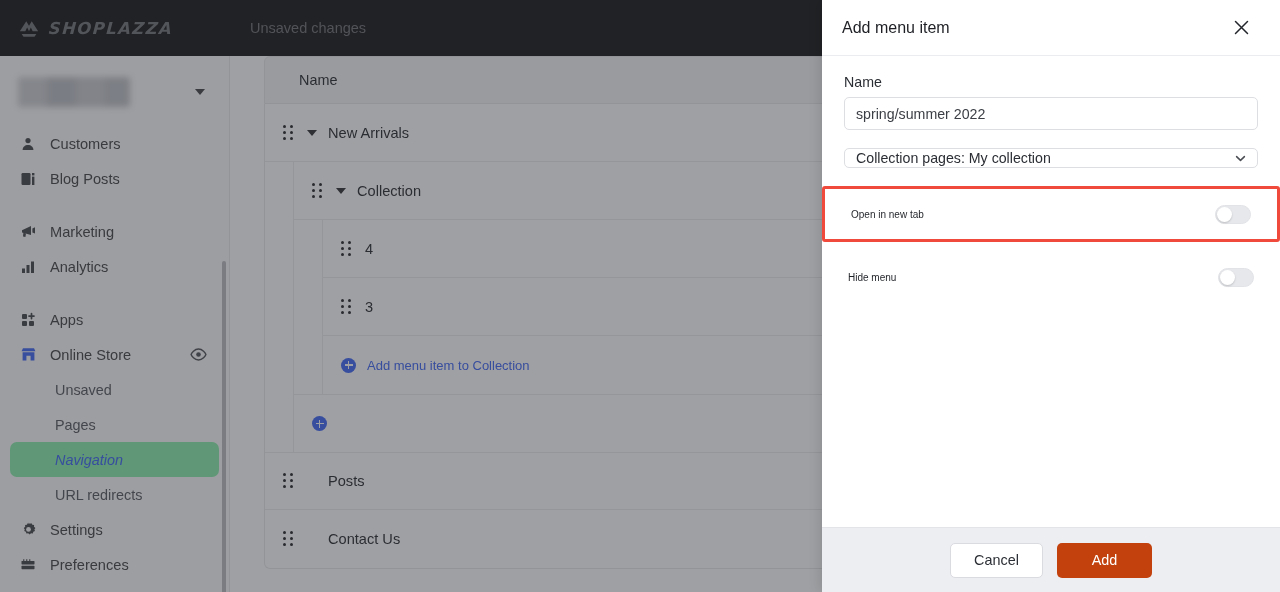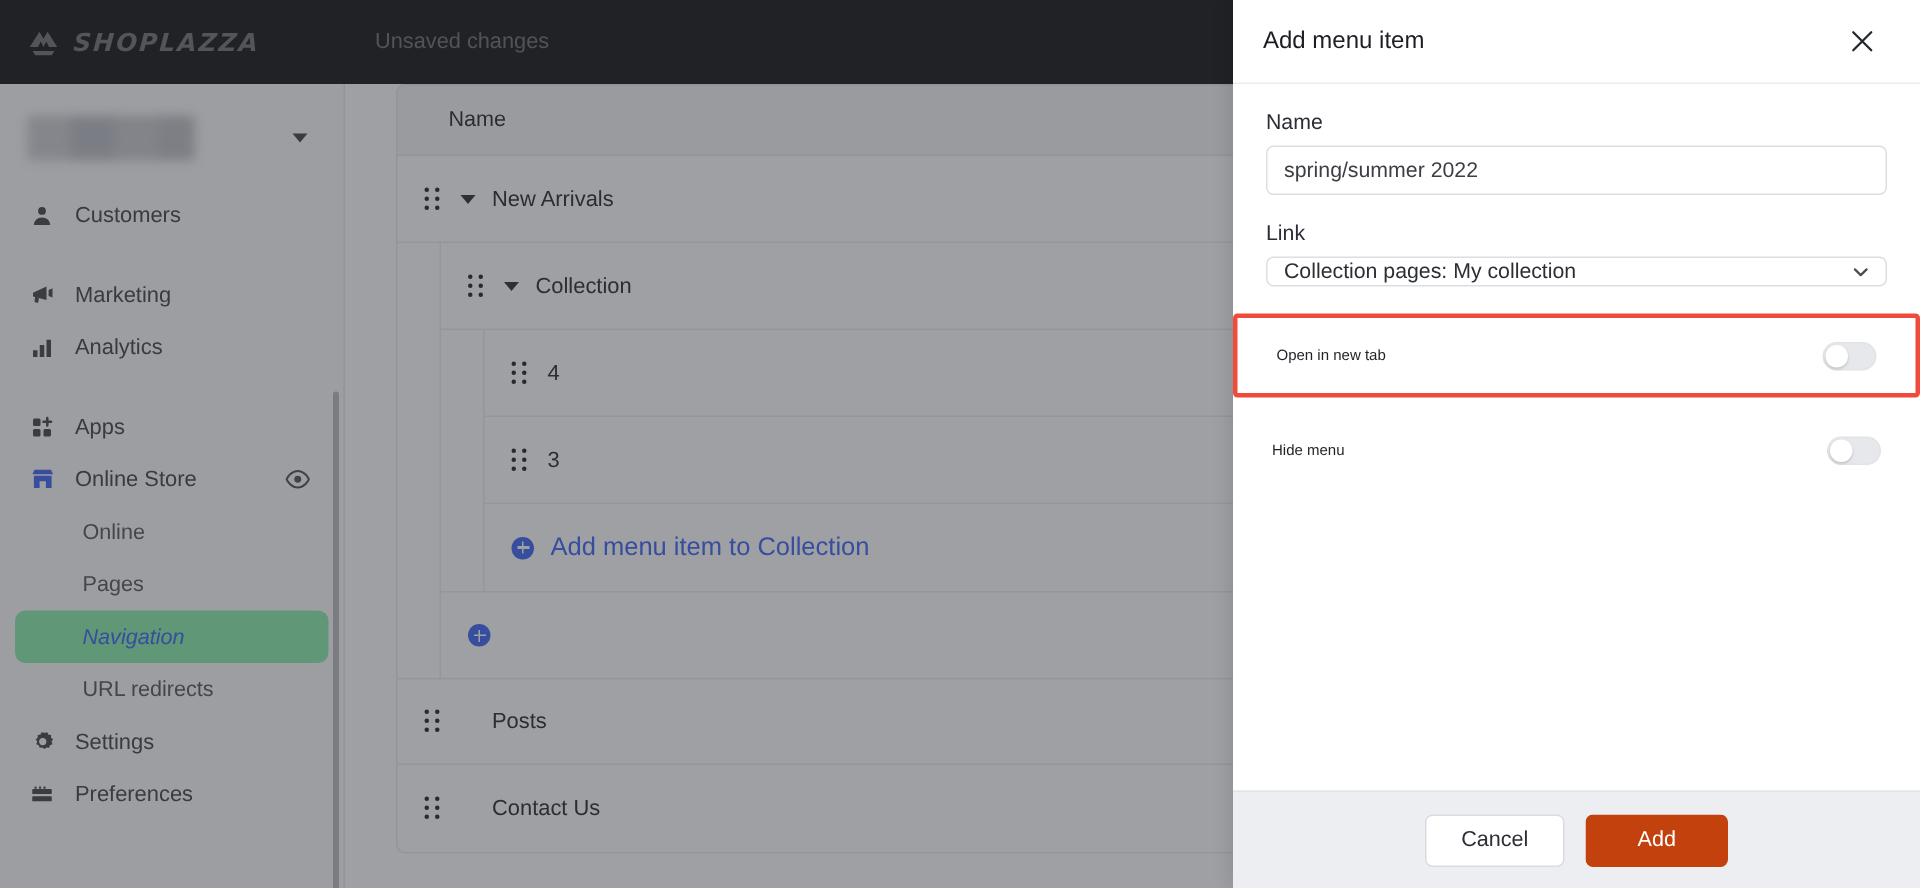--- a/index.html
+++ b/index.html
@@ -96,21 +96,21 @@
     gap: 2px 3px; align-content: center;
   }
   .grip span { width: 3px; height: 3px; border-radius: 50%; background: #1f2126; display: block; }
   .tri {
     width: 0; height: 0; flex: 0 0 auto; margin-right: 11px;
     border-left: 5px solid transparent; border-right: 5px solid transparent;
     border-top: 6px solid #2a2c31;
   }
   .addlink {
     display: flex; align-items: center; gap: 11px;
-    color: #3b63f5; font-size: 17px; min-height: 58px; padding-left: 18px;
+    color: #3b63f5; font-size: 13px; min-height: 58px; padding-left: 18px;
     border-bottom: 1px solid #ededee; cursor: pointer;
   }
   .plus-circle {
     width: 15px; height: 15px; border-radius: 50%; background: #3b63f5;
     position: relative; flex: 0 0 15px;
   }
   .plus-circle::before, .plus-circle::after {
     content: ""; position: absolute; background: #fff;
   }
   .plus-circle::before { left: 3.5px; top: 6.8px; width: 8px; height: 1.6px; }
@@ -215,20 +215,30 @@
         <div class="nav-item">
           <span class="nav-icon">
             <svg width="16" height="16" viewBox="0 0 16 16">
                 <circle cx="8" cy="4.6" r="2.6" fill="currentColor"></circle>
                 <path d="M2.6 14c0-3 2.4-5 5.4-5s5.4 2 5.4 5z" fill="currentColor"></path>
               </svg>
           </span>
           <span class="nav-label">Customers</span>
         </div>
 
+        <div class="nav-item">
+          <span class="nav-icon">
+            <svg width="16" height="16" viewBox="0 0 16 16">
+                <rect x="1.5" y="2" width="9" height="12" rx="1.2" fill="currentColor"></rect>
+                <rect x="12" y="2" width="2.4" height="2.4" fill="currentColor"></rect>
+                <rect x="12" y="5.6" width="2.4" height="8.4" fill="currentColor"></rect>
+              </svg>
+          </span>
+          <span class="nav-label">Blog Posts</span>
+        </div>
 
         <div class="nav-spacer"></div>
 
         <div class="nav-item">
           <span class="nav-icon">
             <svg width="17" height="17" viewBox="0 0 17 17">
                 <path d="M2 7.2 L11 3 L11 12 L2 9.6 Z" fill="currentColor"></path>
                 <path d="M12.4 5.4 L15 4.2 L15 10.4 L12.4 9.4 Z" fill="currentColor"></path>
                 <path d="M3.4 9.8 L6 10.5 L5.4 14 L3 13.4 Z" fill="currentColor"></path>
               </svg>
@@ -271,21 +281,21 @@
           <span class="nav-label">Online Store</span>
           <span class="eye-icon">
             <svg width="17" height="13" viewBox="0 0 17 13">
                 <path d="M8.5 1C4.4 1 1.6 5 1.1 6.5 1.6 8 4.4 12 8.5 12s6.9-4 7.4-5.5C15.4 5 12.6 1 8.5 1z" fill="none" stroke="currentColor" stroke-width="1.4"></path>
                 <circle cx="8.5" cy="6.5" r="2.3" fill="currentColor"></circle>
               </svg>
           </span>
         </div>
 
         <div class="nav-item sub">
-          <span class="nav-label">Online</span>
+          <span class="nav-label">Unsaved</span>
         </div>
 
         <div class="nav-item sub">
           <span class="nav-label">Pages</span>
         </div>
 
         <div class="nav-item sub active">
           <span class="nav-label">Navigation</span>
         </div>
 
@@ -428,21 +438,20 @@
       </span>
     </div>
 
     <div class="drawer-body">
       <div class="field">
         <div class="field-label">Name</div>
         <input class="text-input" type="text" value="spring/summer 2022" style="">
       </div>
 
       <div class="field">
-        <div class="field-label">Link</div>
         <div class="select-box">
           <span>Collection pages: My collection</span>
           <span class="chev">
             <svg width="11" height="11" viewBox="0 0 11 11">
                 <path d="M1.6 3.6 L5.5 7.4 L9.4 3.6" stroke="currentColor" stroke-width="1.5" fill="none" stroke-linecap="round" stroke-linejoin="round"></path>
               </svg>
           </span>
         </div>
       </div>
 

